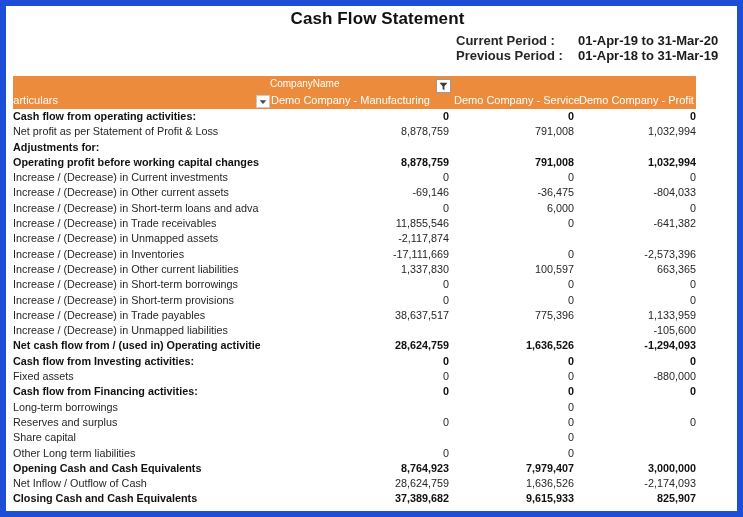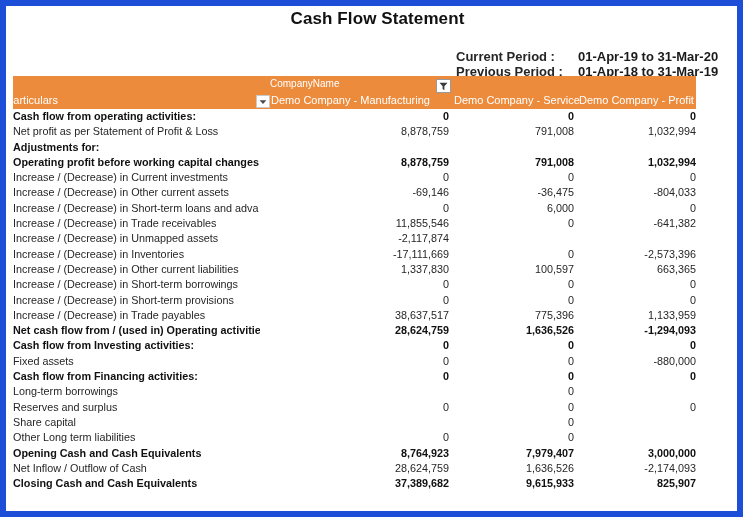--- a/index.html
+++ b/index.html
@@ -47,21 +47,20 @@
     height: 15px;
   }
   .period-label {
     width: 122px;
     font-weight: bold;
     color: #262626;
   }
   .period-value {
     font-weight: bold;
     color: #1a1a1a;
-    margin-top: 16px;
   }
   
   .header-band {
     position: absolute;
     top: 70px;
     left: 7px;
     width: 683px;
     height: 33px;
     background: #ED8B3C;
   }
@@ -277,20 +276,26 @@
             <td class="num n1">0</td>
             <td class="num n2">0</td>
             <td class="num n3">0</td>
           </tr>
           <tr class="">
             <td class="lbl">Increase / (Decrease) in Trade payables</td>
             <td class="num n1">38,637,517</td>
             <td class="num n2">775,396</td>
             <td class="num n3">1,133,959</td>
           </tr>
+          <tr class="">
+            <td class="lbl">Increase / (Decrease) in Unmapped liabilities</td>
+            <td class="num n1"></td>
+            <td class="num n2"></td>
+            <td class="num n3">-105,600</td>
+          </tr>
           <tr class="bold">
             <td class="lbl">Net cash flow from / (used in) Operating activities</td>
             <td class="num n1">28,624,759</td>
             <td class="num n2">1,636,526</td>
             <td class="num n3">-1,294,093</td>
           </tr>
           <tr class="bold">
             <td class="lbl">Cash flow from Investing activities:</td>
             <td class="num n1">0</td>
             <td class="num n2">0</td>

